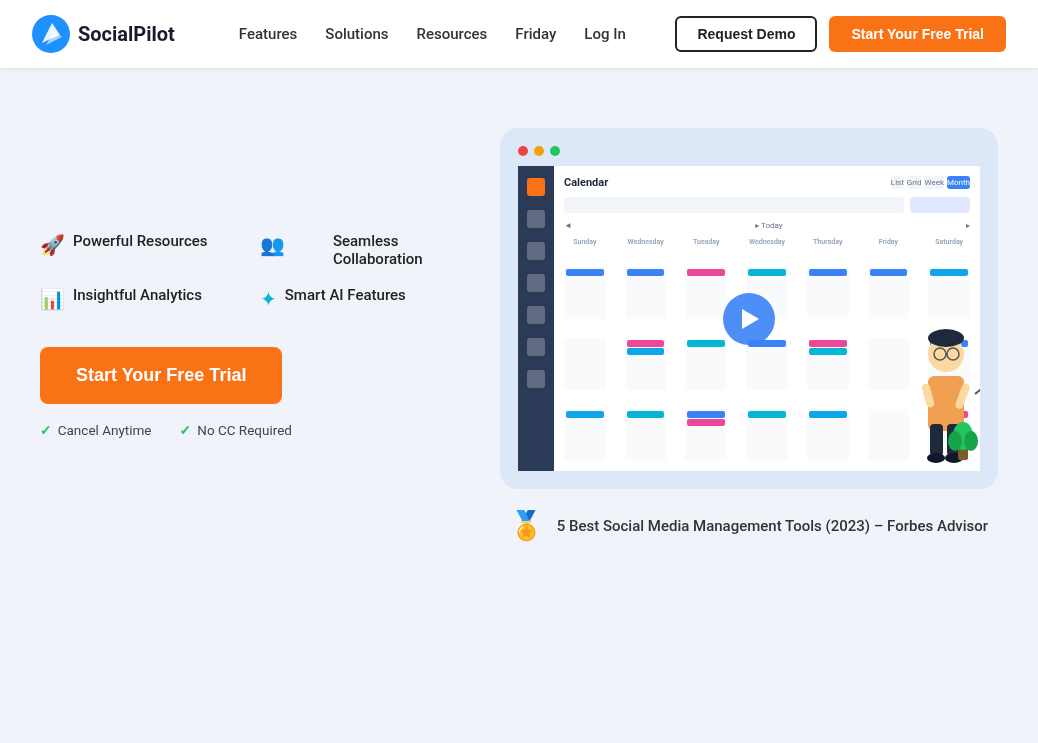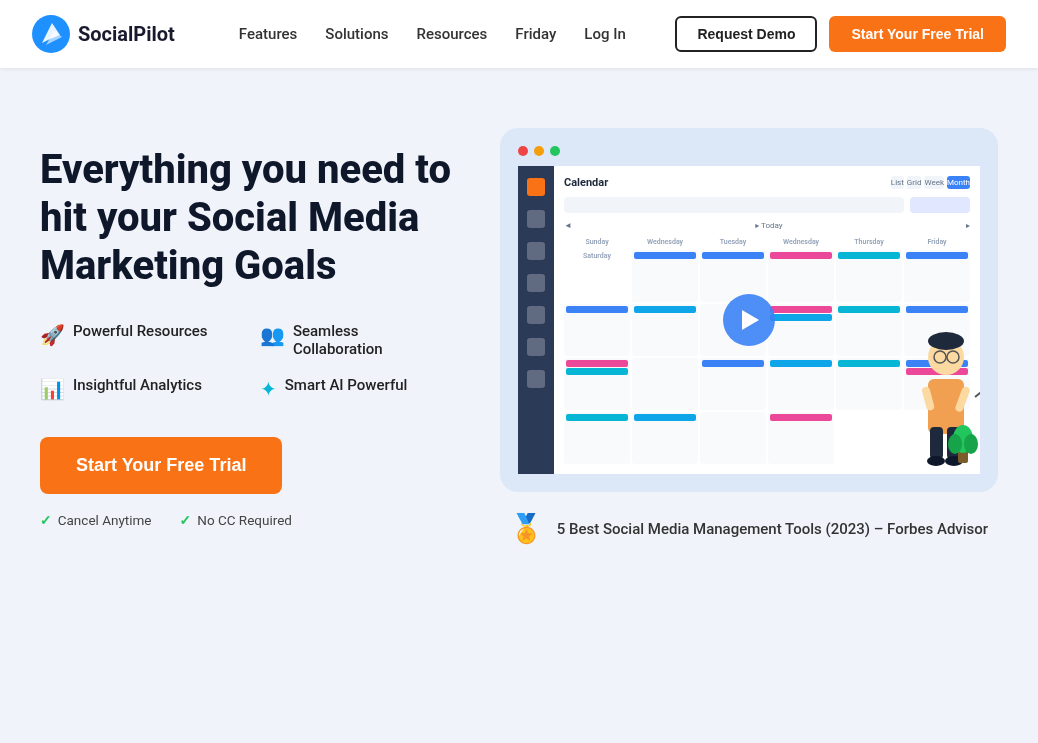--- a/index.html
+++ b/index.html
@@ -263,22 +263,22 @@
       align-items: center;
       margin-bottom: 6px;
     }
     .cal-nav-text {
       font-size: 8px;
       color: #64748b;
     }
 
     .cal-grid {
       display: grid;
-      grid-template-columns: repeat(6, 1fr);
-      gap: 2px;
+      grid-template-columns: repeat(7, 1fr);
+      gap: 19px;
     }
     .cal-day-header {
       font-size: 7px;
       color: #94a3b8;
       text-align: center;
       padding: 2px 0;
       font-weight: 600;
     }
     .cal-cell {
       min-height: 52px;
@@ -336,20 +336,21 @@
       text-align: center;
     }
     .badge-icon {
       font-size: 28px;
     }
 
     
     .feature-text-multiline {
       display: flex;
       flex-direction: column;
+      margin-left: 40px;
     }
   </style>
 </head>
 <body>
 
 <nav>
   <div class="nav-logo">
     <svg class="nav-logo-icon" viewBox="0 0 38 38" fill="none">
       <circle cx="19" cy="19" r="19" fill="#1e90ff"></circle>
       <polygon points="10,28 20,8 28,20 18,24" fill="white" opacity="0.9"></polygon>
@@ -366,21 +367,20 @@
   </div>
   <div class="nav-actions">
     <button class="btn-request-demo">Request Demo</button>
     <button class="btn-start-trial-nav">Start Your Free Trial</button>
   </div>
 </nav>
 
 <section class="hero">
 
   <div class="hero-left">
-    <h1 class="hero-title">Everything you need to hit your Social Media Marketing Goals</h1>
 
     <div class="hero-features">
 
       <div class="feature-item">
         <span class="feature-icon rocket">🚀</span>
         <span>Powerful Resources</span>
       </div>
 
       <div class="feature-item">
         <span class="feature-icon collab">👥</span>
@@ -389,21 +389,21 @@
         </span>
       </div>
 
       <div class="feature-item">
         <span class="feature-icon chart">📊</span>
         <span>Insightful Analytics</span>
       </div>
 
       <div class="feature-item">
         <span class="feature-icon ai">✦</span>
-        <span>Smart AI Powerful</span>
+        <span>Smart AI Features</span>
       </div>
     </div>
 
     <button class="btn-start-trial-hero">Start Your Free Trial</button>
 
     <div class="hero-trust">
       <div class="trust-item">
         <span class="check-icon">✓</span>
         <span>Cancel Anytime</span>
       </div>

